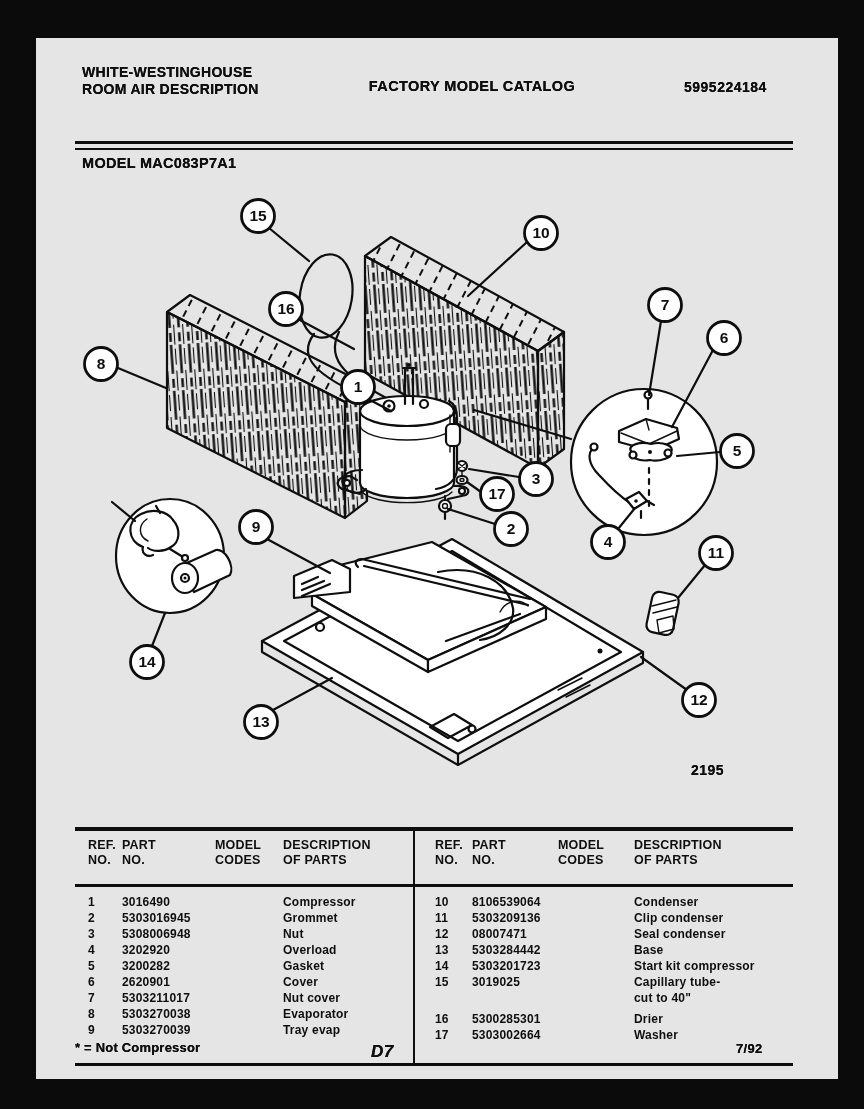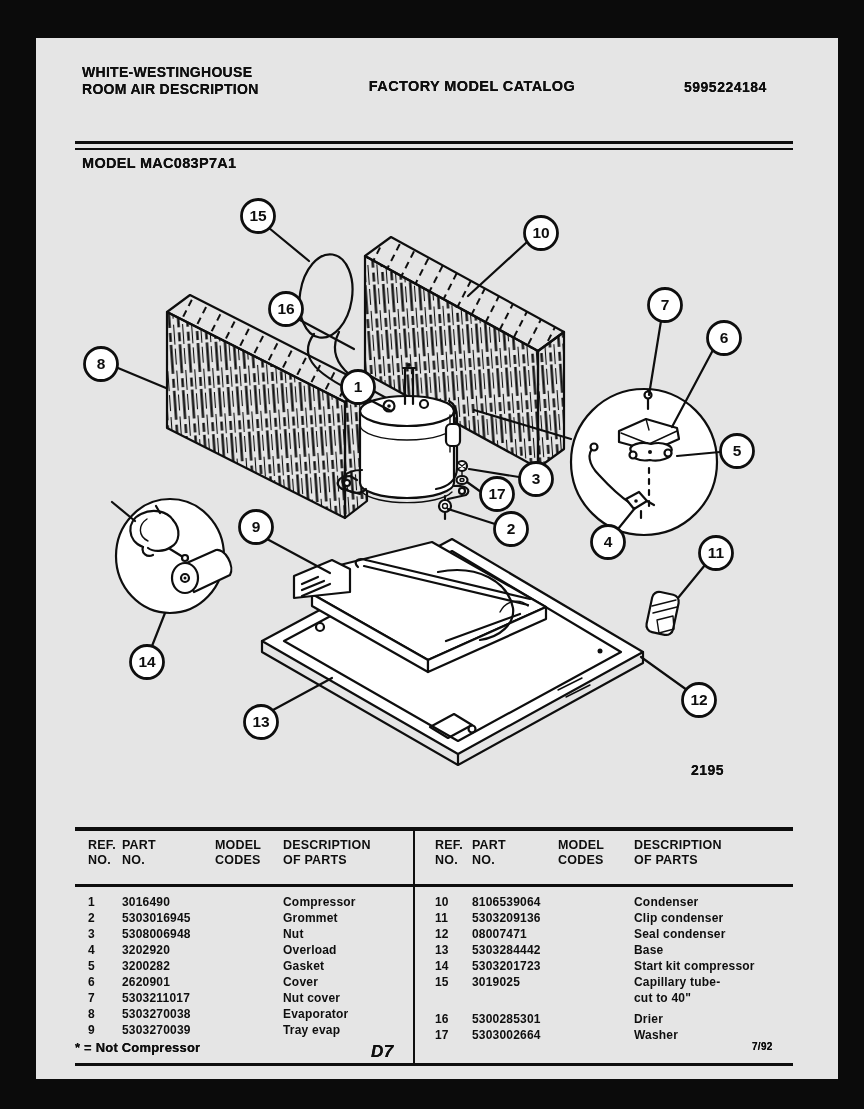--- a/index.html
+++ b/index.html
@@ -51,21 +51,21 @@
   .half.right .hrow, .half.right .prow { grid-template-columns:37px 86px 76px 1fr; padding-left:20px; }
   .hcell { font-size:12.5px; font-weight:bold; line-height:15px; letter-spacing:.2px; }
   .tbody { padding-top:8px; }
   .prow { height:16px; font-size:12px; font-weight:bold; letter-spacing:.2px; }
   .prow span { white-space:nowrap; }
   .prow.gap { margin-top:5px; }
 
   
   .footnote { left:39px; top:1002px; font-size:13px; letter-spacing:.2px; }
   .pageid { left:335px; top:1004px; width:100px; text-align:left; font-size:17px; letter-spacing:.5px;font-style:italic; }
-  .pubdate { left:700px; top:1003px; font-size:10px; letter-spacing:.3px;margin-left:16px; }
+  .pubdate { left:700px; top:1003px; font-size:13px; letter-spacing:.3px; }
 </style>
 </head>
 <body>
 
 <div class="page">
 
   <div class="abs brand b">
     <div>WHITE-WESTINGHOUSE</div>
     <div>ROOM AIR DESCRIPTION</div>
   </div>

